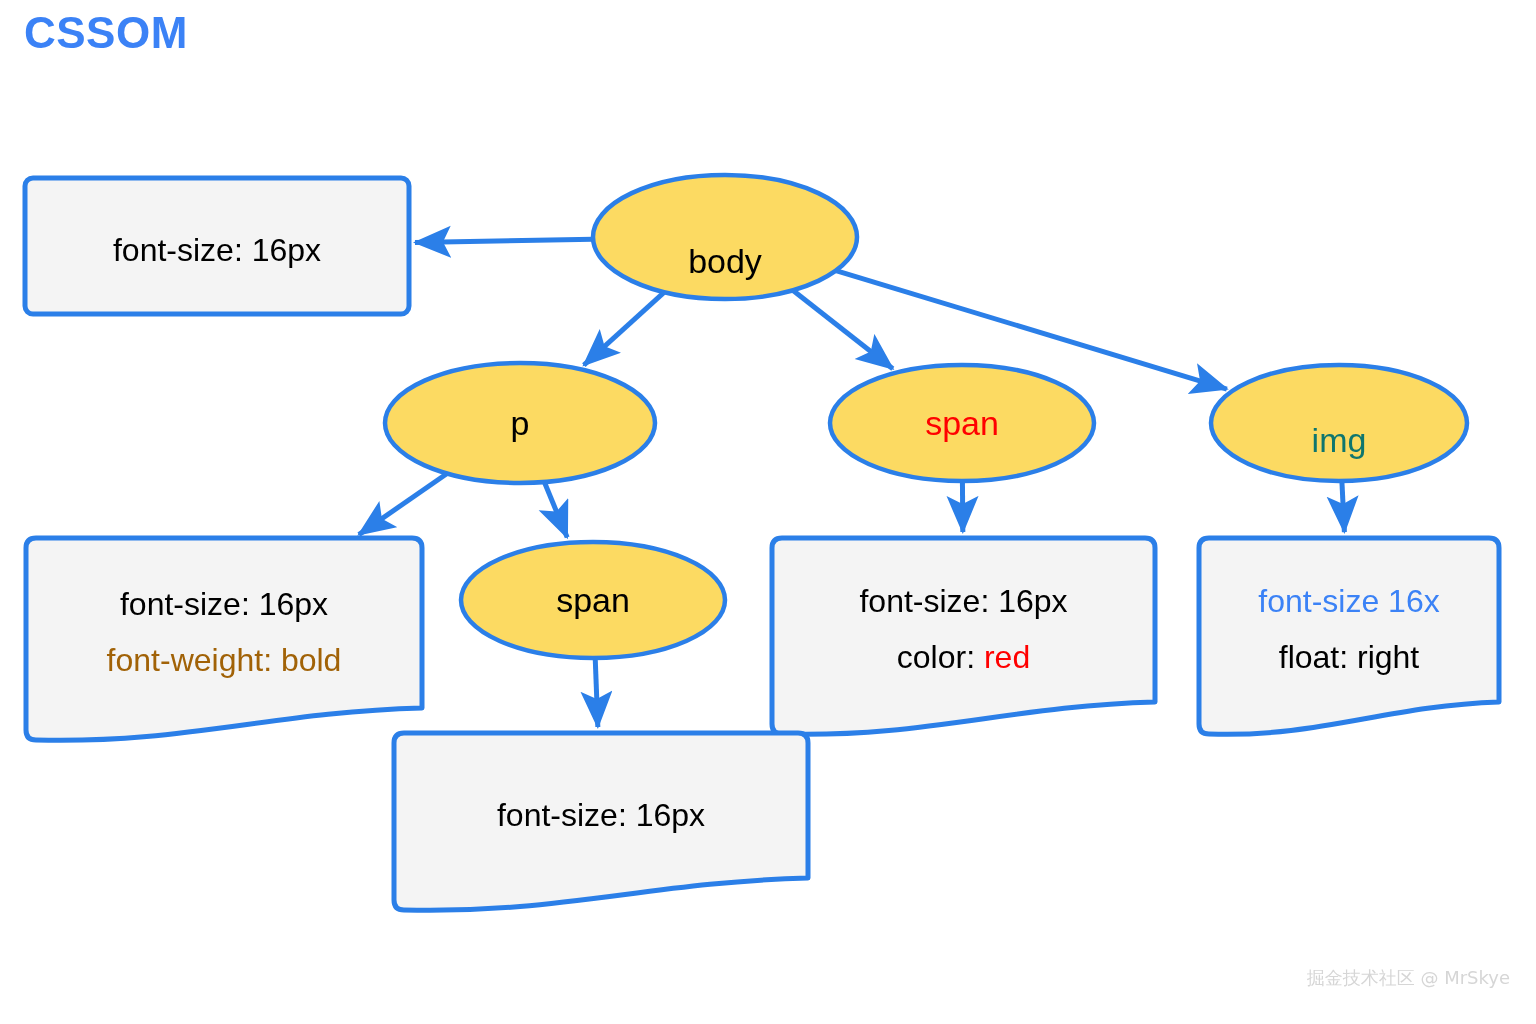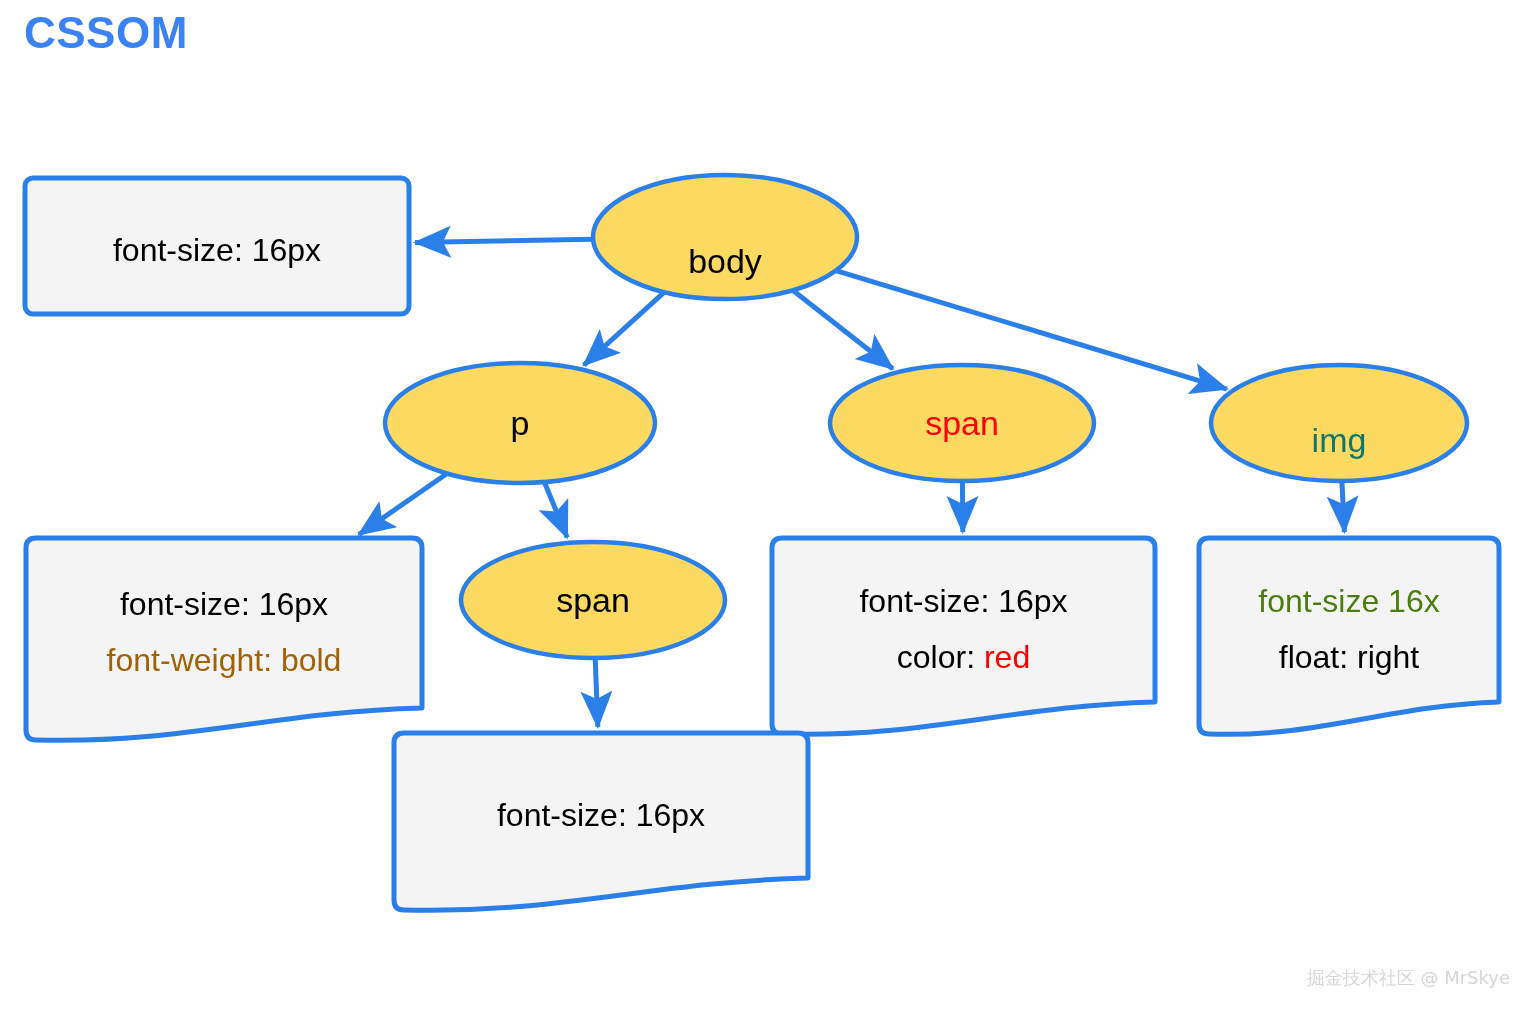--- a/index.html
+++ b/index.html
@@ -106,21 +106,21 @@
       </div>
       <div class="note-text" style="left: 224px; top: 628px; font-size: 32px;">
         <span class="ln" style="color: rgb(0, 0, 0);">font-size: 16px</span>
         <span class="ln" style="color: #a16207;">font-weight: bold</span>
       </div>
       <div class="note-text" style="left: 963.5px; top: 625px; font-size: 32px;">
         <span class="ln" style="color: rgb(0, 0, 0);">font-size: 16px</span>
         <span class="ln" style="color: rgb(0, 0, 0);">color: <span class="redword">red</span></span>
       </div>
       <div class="note-text" style="left: 1349px; top: 625px; font-size: 32px;">
-        <span class="ln" style="color: #4d7c0f;">font-size 16x</span>
+        <span class="ln" style="color: #3b82f6;">font-size 16x</span>
         <span class="ln" style="color: rgb(0, 0, 0);">float: right</span>
       </div>
       <div class="note-text" style="left: 601px; top: 810.5px; font-size: 32px;">
         <span class="ln" style="color: rgb(0, 0, 0);">font-size: 16px</span>
       </div>
     </div>
 
   <div class="watermark">掘金技术社区 @ MrSkye</div>
 </div>
 

